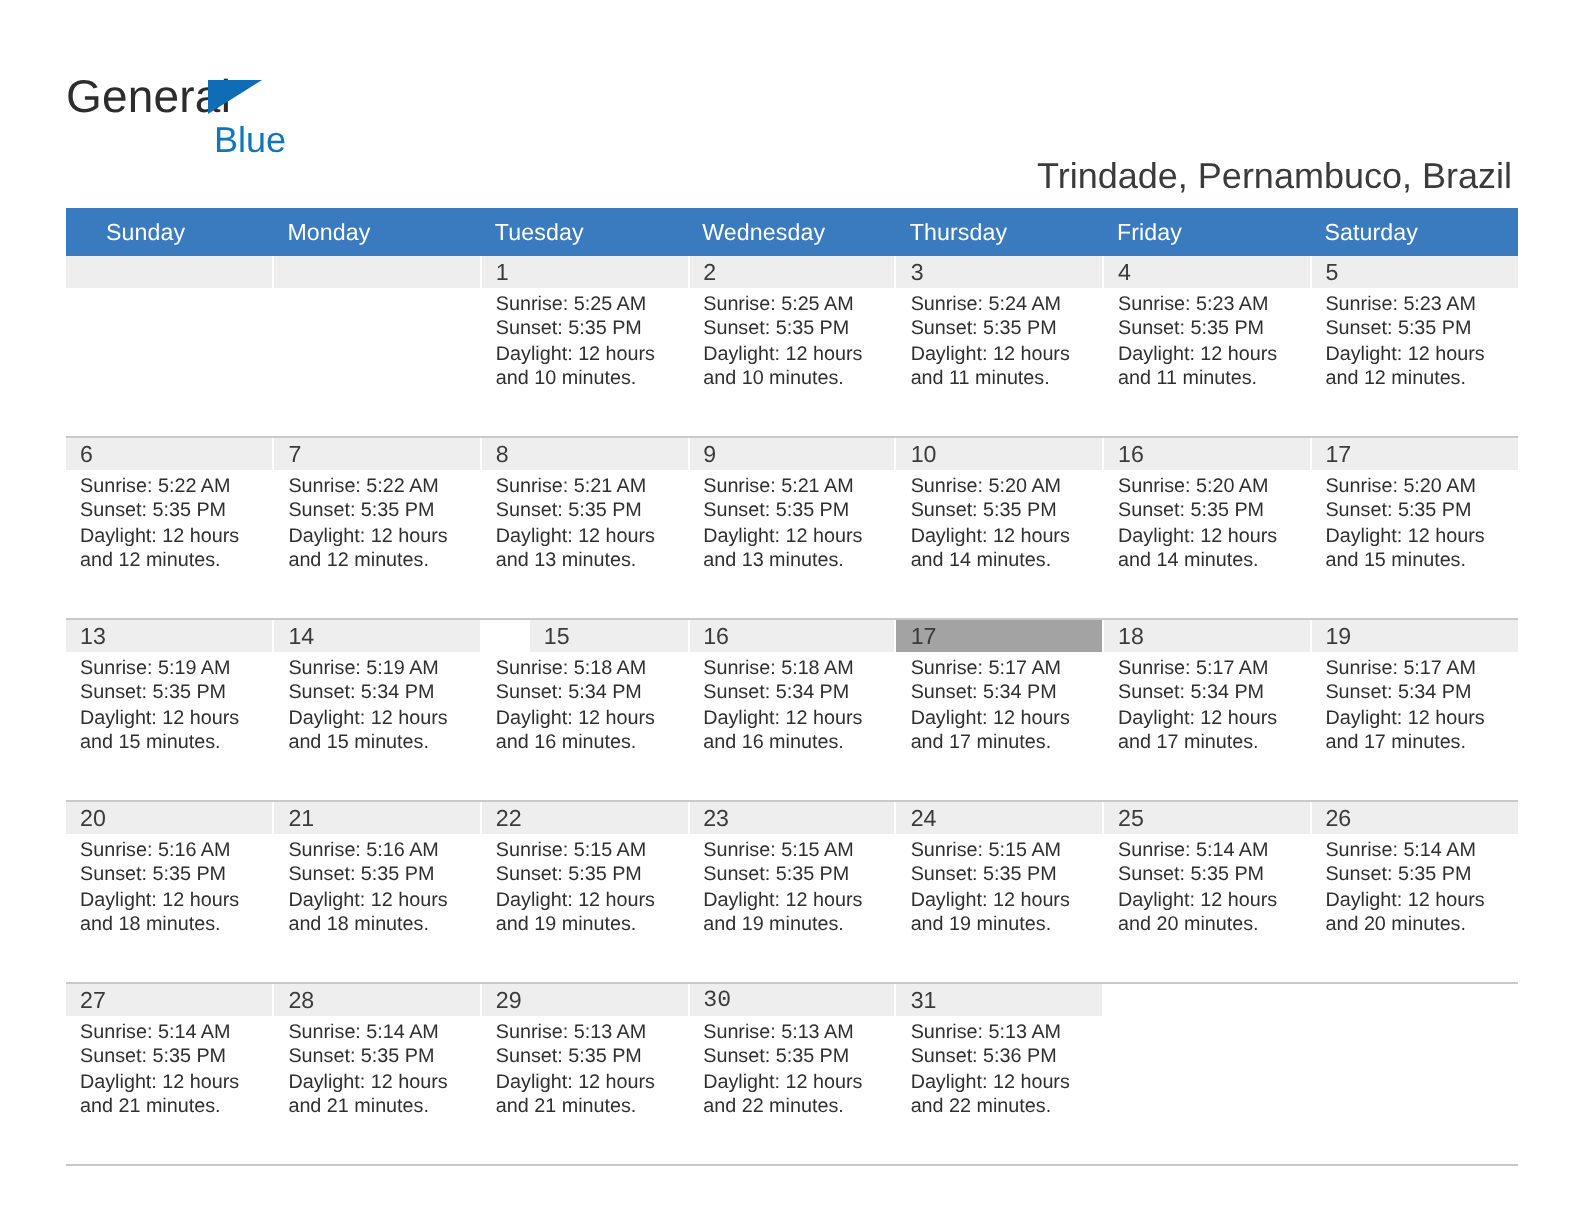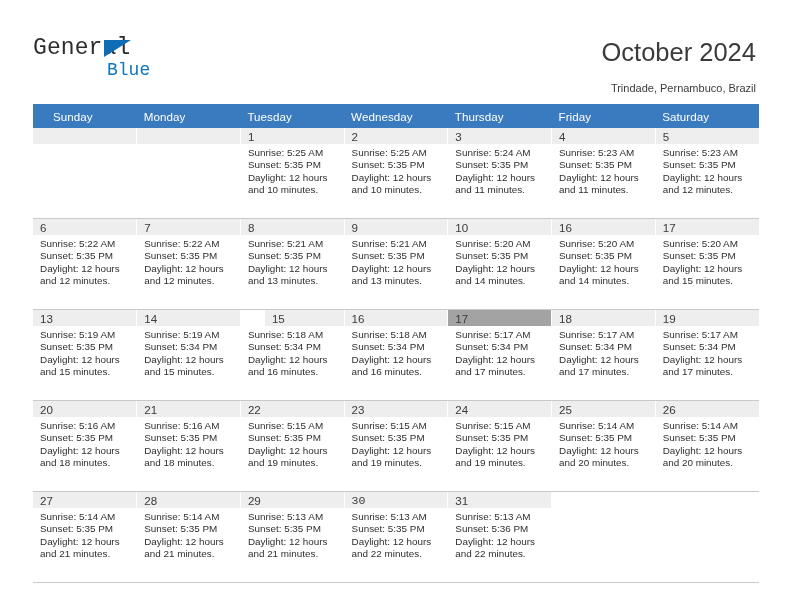--- a/index.html
+++ b/index.html
@@ -28,21 +28,20 @@
     top: 0;
     width: 792px;
     height: 104px;
   }
   .brand {
     position: absolute;
     left: 33px;
     top: 36px;
     width: 210px;
     height: 52px;
-    font-family: Liberation Mono, monospace;
   }
   .brand-general {
     position: absolute;
     left: 0;
     top: 0;
     font-size: 23px;
     letter-spacing: 0.1px;
     color: #2d2d2d;
     line-height: 25px;
   }
@@ -70,21 +69,21 @@
     font-size: 25.5px;
     color: #3b3b3b;
     text-align: right;
     line-height: 29px;
     white-space: nowrap;
   }
   .subtitle {
     position: absolute;
     right: 36px;
     top: 80px;
-    font-size: 11px;
+    font-size: 18px;
     color: #3b3b3b;
     text-align: right;
     line-height: 16px;
     white-space: nowrap;
   }
 
   
   .calendar {
     position: absolute;
     left: 33px;
@@ -150,21 +149,20 @@
 <body>
 
 <div class="page">
 
   <div class="header">
     <div class="brand">
       <span class="brand-general" style="color: rgb(45, 45, 45);">General</span>
       <span class="brand-tri" style="border-left-color: rgb(15, 108, 181);"></span>
       <span class="brand-blue" style="color: rgb(17, 117, 188);">Blue</span>
     </div>
-    <div class="title">October 2024</div>
     <div class="subtitle">Trindade, Pernambuco, Brazil</div>
   </div>
 
   <table class="calendar">
     <colgroup>
       <col>
         <col>
         <col>
         <col>
         <col>

